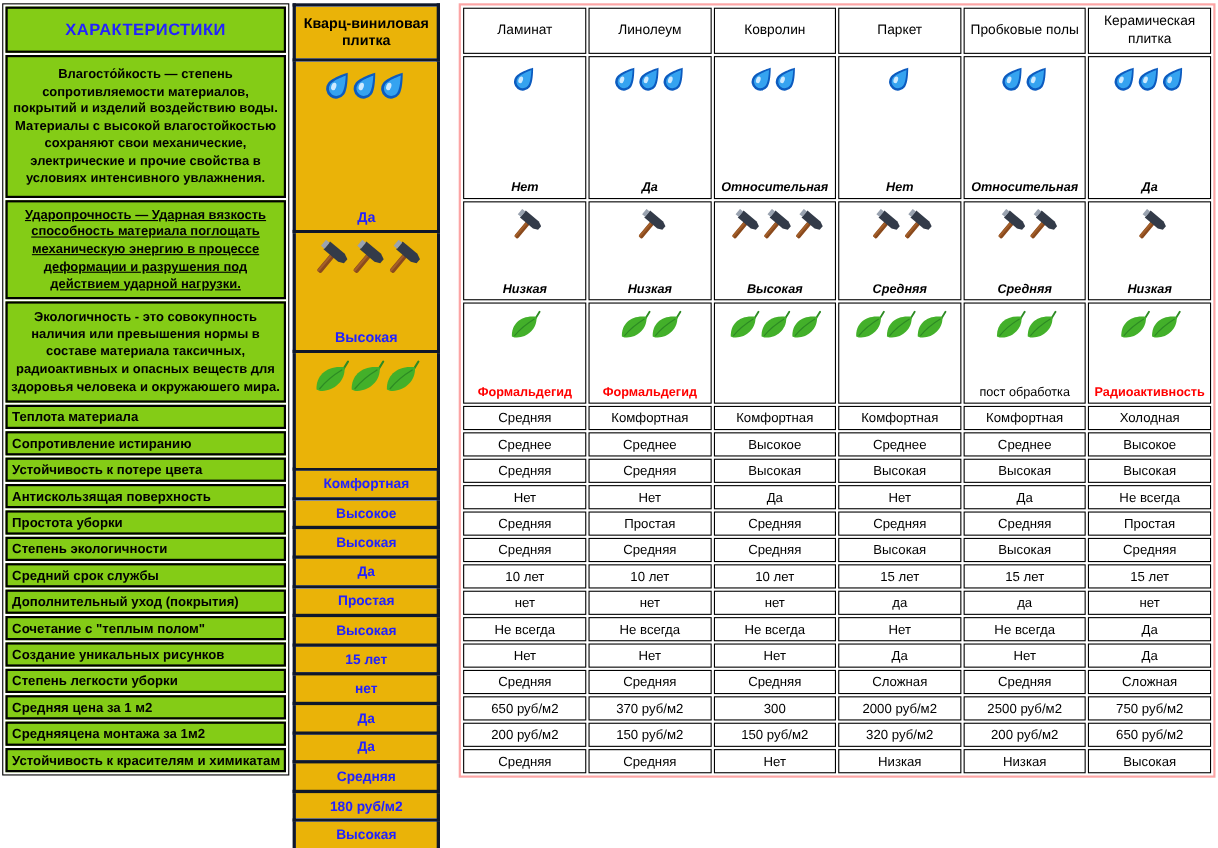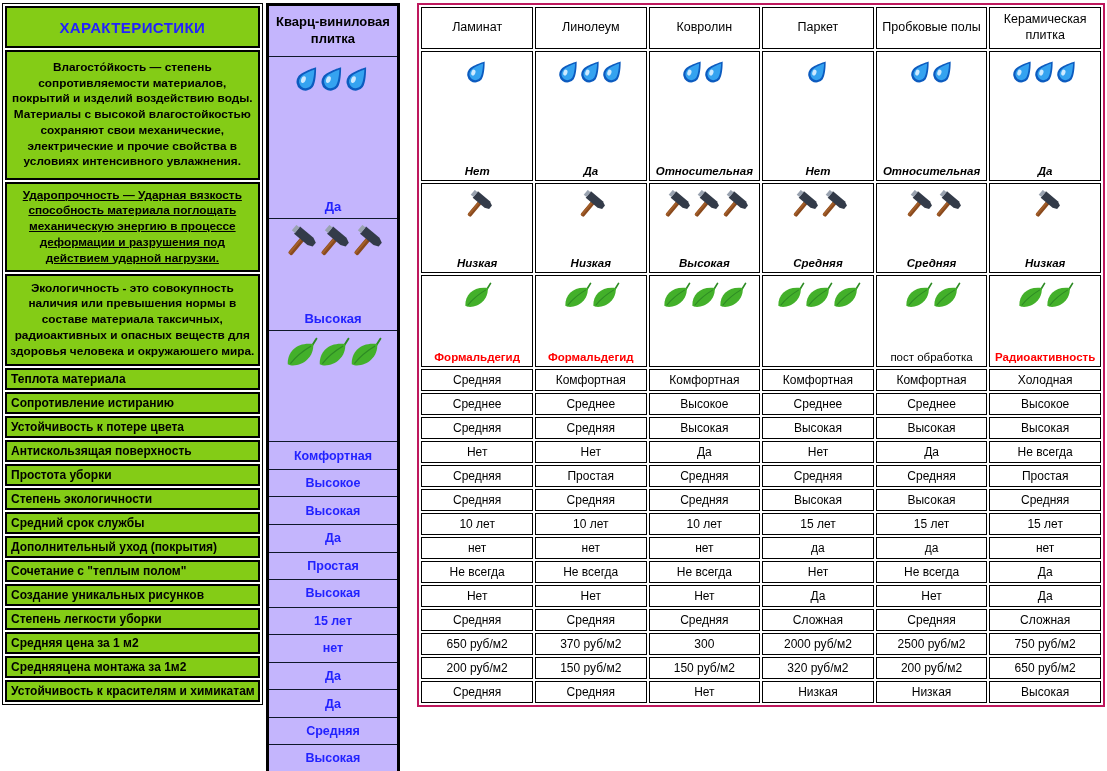--- a/index.html
+++ b/index.html
@@ -6,24 +6,24 @@
   body{font-family:"Liberation Sans",sans-serif;color:#000;}
   .board{display:flex;align-items:flex-start;padding:3px 2px;}
   table{table-layout:fixed;border-spacing:2px;}
 
   
   .t-left{width:263px;border-collapse:separate;border:1px solid #000;}
   .t-left td{border:2px solid #000;background:#84cc16;overflow:hidden;}
 
   
   .t-quartz{width:136px;margin-left:3px;border-collapse:collapse;border:3px solid #000;height:771px;}
-  .t-quartz td{border:1px solid #0f172a;background:#c4b5fd;overflow:hidden;}
+  .t-quartz td{border:3px solid #0f172a;background:#eab308;overflow:hidden;}
 
   
-  .t-right{width:694px;margin-left:17px;border-collapse:separate;border:2px solid #be185d;}
+  .t-right{width:694px;margin-left:17px;border-collapse:separate;border:2px solid #fca5a5;}
   .t-right td,.t-right th{border:1px solid #000;background:#fff;overflow:hidden;}
 
   
   tr.rh-head{height:42px;} tr.rh-i0{height:130px;padding-left:25px;} tr.rh-i1{height:90px;text-decoration:underline;} tr.rh-i2{height:92px;} tr.rh-s{height:22px;}
   tr.qh-head{height:45px;} tr.qh-i0{height:141px;} tr.qh-i1{height:98px;} tr.qh-i2{height:97px;} tr.qh-s{height:24px;}
 
   .title-cell{color:#2222ff;font-weight:bold;font-size:15px;text-align:center;vertical-align:middle;letter-spacing:.4px;}
   .desc-cell{font-weight:bold;font-size:11.8px;text-align:center;vertical-align:middle;padding:2px 3px;line-height:1.33;}
   .label-cell{font-weight:bold;font-size:12px;text-align:left;padding:1px 4px;vertical-align:middle;white-space:nowrap;}
   .t-right th{font-weight:normal;font-size:12.5px;text-align:center;vertical-align:middle;line-height:1.25;padding:1px;}
@@ -216,20 +216,23 @@
         <tr class="qh-s">
           <td class="q-val">Да</td>
         </tr>
         <tr class="qh-s">
           <td class="q-val">Да</td>
         </tr>
         <tr class="qh-s">
           <td class="q-val">Средняя</td>
         </tr>
         <tr class="qh-s">
+          <td class="q-val">180 руб/м2</td>
+        </tr>
+        <tr class="qh-s">
           <td class="q-val">Высокая</td>
         </tr>
       </tbody>
   </table>
 
   <table class="t-right">
     <tbody id="right-body">
       <tr class="rh-head" id="right-header-row">
           <th>Ламинат</th>
           <th>Линолеум</th>

